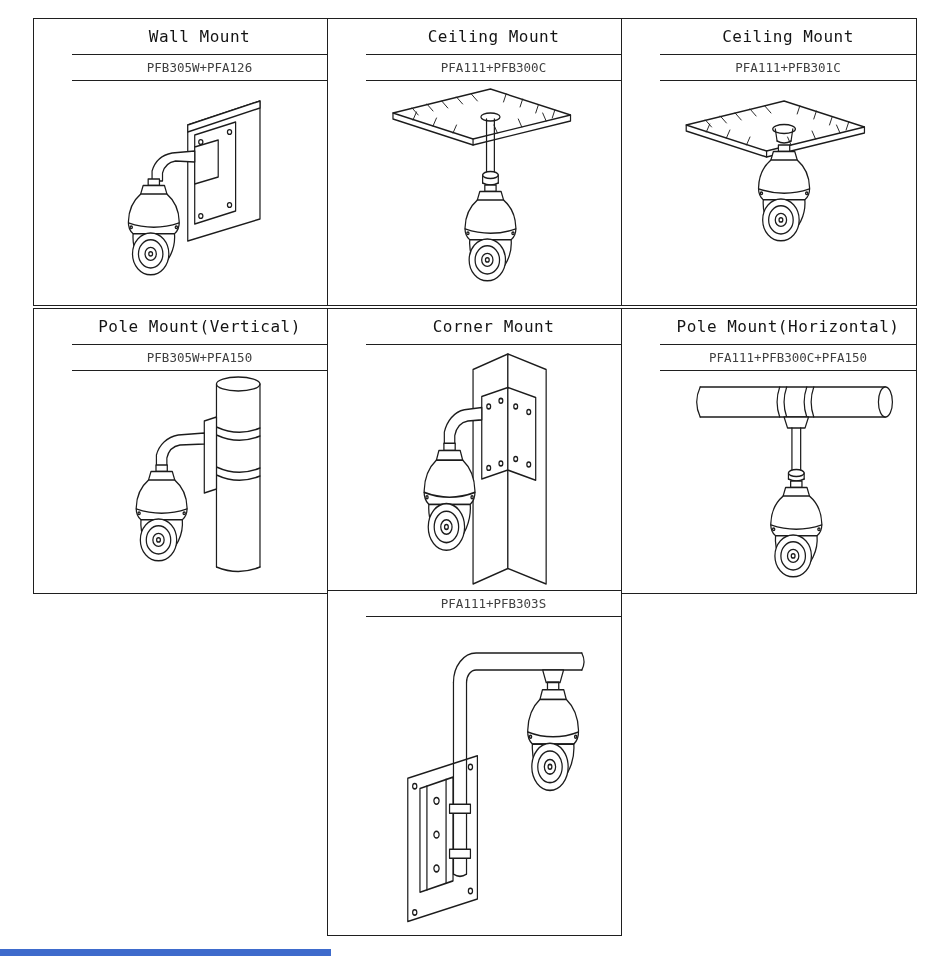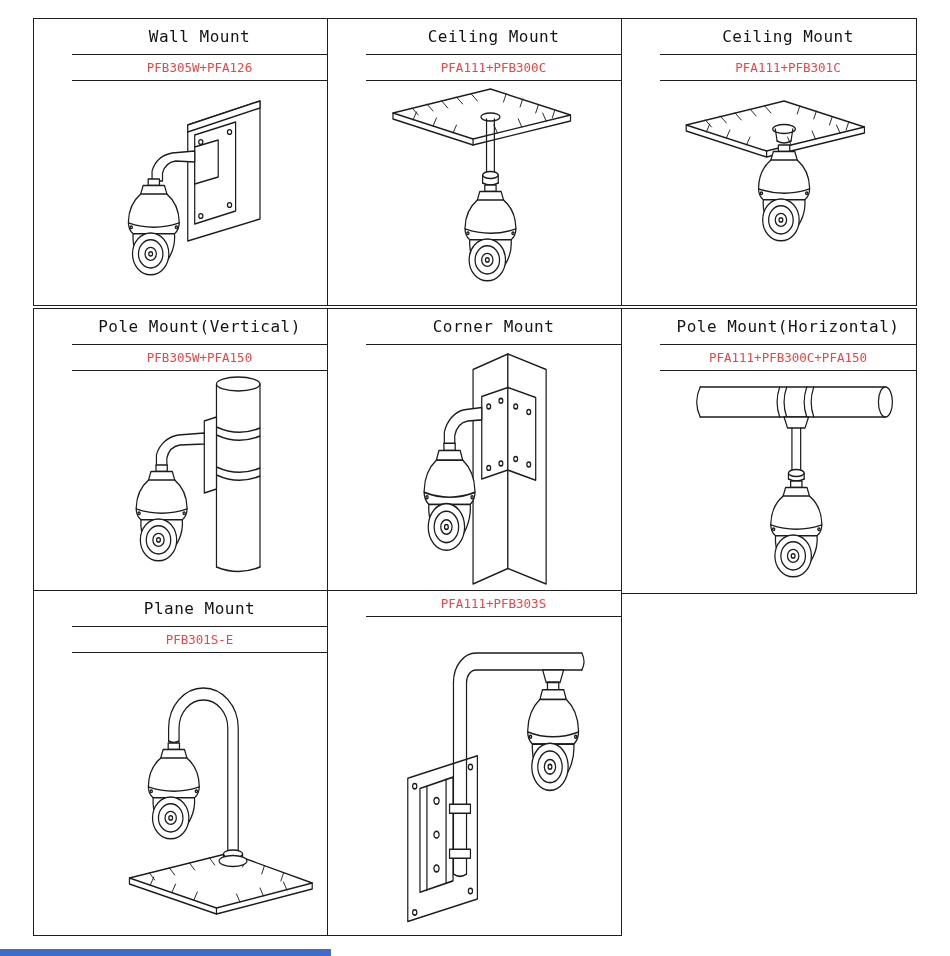--- a/index.html
+++ b/index.html
@@ -6,21 +6,21 @@
   html,body { width:950px; height:956px; background:#ffffff; overflow:hidden;
               font-family:"DejaVu Sans Mono","Liberation Mono",monospace; }
   .sheet { position:absolute; left:33px; top:18px; width:884px; height:918px; }
   .cell { position:absolute; border:1px solid #1f1f1f; background:#fff;
           display:flex; flex-direction:column;padding-left:38px; }
   .c0 { left:0; width:295px; } .c1 { left:294px; width:295px; } .c2 { left:588px; width:296px; }
   .r0 { top:0; height:288px; } .r1 { top:290px; height:286px; } .r2 { top:572px; height:346px; }
   .t { height:36px; border-bottom:1px solid #1f1f1f; display:flex; align-items:center;
        justify-content:center; font-size:16px; color:#141414; letter-spacing:0.5px; white-space:nowrap; }
   .p { height:26px; border-bottom:1px solid #1f1f1f; display:flex; align-items:center;
-       justify-content:center; font-size:12.5px; color:#ef4444; white-space:nowrap; }
+       justify-content:center; font-size:12.5px; color:#404040; white-space:nowrap; }
   .art { flex:1; position:relative; overflow:hidden; }
   .art svg { position:absolute; left:0; top:0; width:100%; height:100%; display:block; }
   .ln { fill:#ffffff; stroke:#1c1c1c; stroke-width:1.4; stroke-linejoin:round; stroke-linecap:round; }
   .ln .nf { fill:none; }
   .hatch { stroke:#1c1c1c; stroke-width:1; fill:none; }
   .bottom-bar { position:absolute; left:0; top:949px; width:331px; height:7px; }
 </style>
 </head>
 <body>
 
@@ -163,41 +163,20 @@
           <path class="nf" d="M151 57 V100 M161 57 V100"></path>
           <ellipse cx="156" cy="102" rx="9" ry="3.5"></ellipse>
           <path class="nf" d="M147 102 V108 M165 102 V108"></path>
           <path class="nf" d="M147 108 Q156 112 165 108"></path>
           <use href="#cam" transform="translate(120,110) scale(0.72)"></use>
         </g>
       </svg>
     </div>
   </div>
 
-  <div class="cell c0 r2">
-    <div class="t">Plane Mount</div>
-    <div class="p">PFB301S-E</div>
-    <div class="art">
-      <svg viewBox="0 0 293 282" preserveAspectRatio="none">
-        <g class="ln">
-          <path d="M66 225 L181 200 L276 230 L166 255 Z"></path>
-          <path class="nf" d="M66 225 L66 231 L166 261 L276 236 L276 230"></path>
-          <path class="nf" d="M166 255 L166 261"></path>
-          <path class="hatch" d="M89 220 l6 7 M112 215 l6 7 M135 210 l6 7 M158 205 l6 7 M199 206 l-3 8 M221 213 l-3 8 M243 220 l-3 8 M90 232 l4 -8 M115 239 l4 -8 M140 247 l4 -8 M193 249 l-4 -8 M220 243 l-4 -8 M247 237 l-4 -8"></path>
-          <path class="nf" d="M191 203 L191 75 A40 40 0 0 0 111 75 L111 88"></path>
-          <path class="nf" d="M179 203 L179 75 A28 28 0 0 0 123 75 L123 88"></path>
-          <ellipse cx="185" cy="201" rx="11" ry="4"></ellipse>
-          <path class="nf" d="M174 201 V208 M196 201 V208"></path>
-          <ellipse cx="185" cy="208" rx="16" ry="5.5"></ellipse>
-          <path class="nf" d="M111 88 Q117 91 123 88"></path>
-          <use href="#cam" transform="translate(81,90) scale(0.72)"></use>
-        </g>
-      </svg>
-    </div>
-  </div>
 
   <div class="cell c1 r2">
     <div class="p">PFA111+PFB303S</div>
     <div class="art">
       <svg viewBox="0 0 293 282" preserveAspectRatio="none">
         <g class="ln">
           <path d="M48 143 L128 123 L128 250 L48 270 Z"></path>
           <circle cx="56" cy="150" r="2.4"></circle>
             <circle cx="120" cy="133" r="2.4"></circle>
           <circle cx="56" cy="262" r="2.4"></circle>

